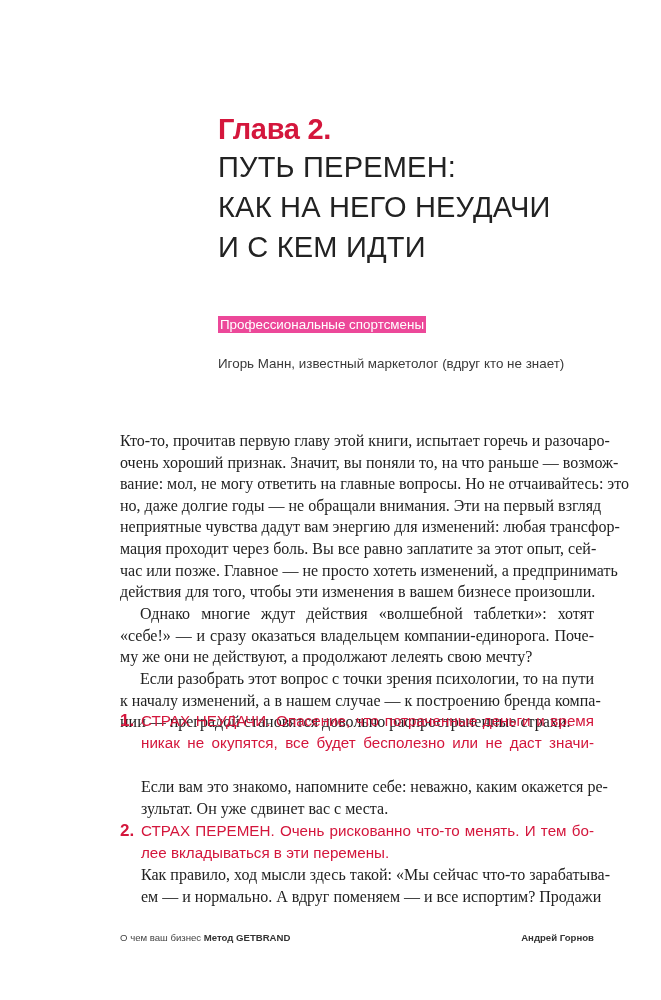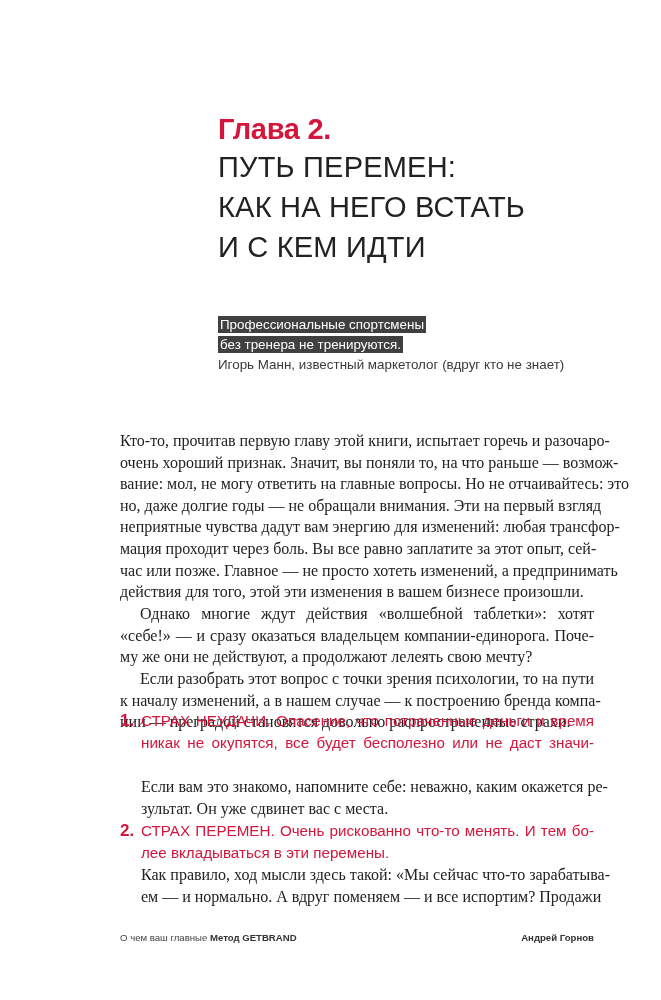--- a/index.html
+++ b/index.html
@@ -5,21 +5,21 @@
     html, body { margin: 0; padding: 0; background: #ffffff; }
     body { width: 661px; height: 1000px; position: relative; overflow: hidden; }
     .page { position: absolute; left: 8px; top: 0; width: 661px; height: 824px; background: #fff; }
 
     .chapter { position: absolute; left: 210px; top: 111px; }
     .chapter-num { font-family: "Liberation Sans", sans-serif; font-weight: bold; font-size: 29px; color: #d4163c; line-height: 36px; letter-spacing: -0.3px; }
     .chapter-title { font-family: "Liberation Sans", sans-serif; font-size: 29px; color: #222; line-height: 40px; letter-spacing: 0.2px; }
     .chapter-title div { white-space: nowrap; }
 
     .epigraph { position: absolute; left: 210px; top: 315px; font-family: "Liberation Sans", sans-serif; font-size: 13.4px; line-height: 19px; }
-    .epigraph .hl { display: inline-block; background: #404040; color: #fff; padding: 0 2px; line-height: 17px; margin-bottom: 2px; }
+    .epigraph .hl { display: inline-block; background: #ec4899; color: #fff; padding: 0 2px; line-height: 17px; margin-bottom: 2px; }
     .epigraph .author { color: #3a3a3a; }
 
     .body-text { position: absolute; left: 112px; width: 474px; font-family: "Liberation Serif", serif; font-size: 16px; line-height: 21.6px; color: #222; }
     .body-text .line { white-space: nowrap; text-align: justify; text-align-last: justify; display: block; }
     .body-text .line.last { text-align-last: left; }
     .body-text .indent { padding-left: 20px; }
 
     .list-item { position: absolute; left: 112px; width: 474px; }
     .list-item .num { position: absolute; left: 0; top: 0; font-family: "Liberation Sans", sans-serif; font-weight: bold; font-size: 17px; color: #d4163c; line-height: 22px; }
     .list-item .head { position: absolute; left: 21px; width: 453px; font-family: "Liberation Sans", sans-serif; font-size: 15.2px; line-height: 22px; color: #d4163c; }
@@ -36,40 +36,40 @@
   </style>
 </head>
 <body>
 
 <div class="page">
 
   <div class="chapter">
     <div class="chapter-num">Глава 2.</div>
     <div class="chapter-title">
       <div>ПУТЬ ПЕРЕМЕН:</div>
-      <div>КАК НА НЕГО ВСТАТЬ</div>
+      <div>КАК НА НЕГО НЕУДАЧИ</div>
       <div>И С КЕМ ИДТИ</div>
     </div>
   </div>
 
   <div class="epigraph">
     <span class="hl">Профессиональные спортсмены</span><br>
-    <span class="hl">без тренера не тренируются.</span><br>
+    <br>
     <span class="author">Игорь Манн, известный маркетолог (вдруг кто не знает)</span>
   </div>
 
   <div class="body-text" style="top:430px;">
     <span class="line">Кто-то, прочитав первую главу этой книги, испытает горечь и разочаро-</span>
     <span class="line">очень хороший признак. Значит, вы поняли то, на что раньше — возмож-</span>
     <span class="line">вание: мол, не могу ответить на главные вопросы. Но не отчаивайтесь: это</span>
     <span class="line">но, даже долгие годы — не обращали внимания. Эти на первый взгляд</span>
     <span class="line">неприятные чувства дадут вам энергию для изменений: любая трансфор-</span>
     <span class="line">мация проходит через боль. Вы все равно заплатите за этот опыт, сей-</span>
     <span class="line">час или позже. Главное — не просто хотеть изменений, а предпринимать</span>
-    <span class="line last">действия для того, этой эти изменения в вашем бизнесе произошли.</span>
+    <span class="line last">действия для того, чтобы эти изменения в вашем бизнесе произошли.</span>
   </div>
 
   <div class="body-text" style="top:603px;">
     <span class="line indent">Однако многие ждут действия «волшебной таблетки»: хотят</span>
     <span class="line">«себе!» — и сразу оказаться владельцем компании-единорога. Поче-</span>
     <span class="line last">му же они не действуют, а продолжают лелеять свою мечту?</span>
   </div>
 
   <div class="body-text" style="top:668px;">
     <span class="line indent">Если разобрать этот вопрос с точки зрения психологии, то на пути</span>
@@ -95,17 +95,17 @@
       <span class="line">СТРАХ ПЕРЕМЕН. Очень рискованно что-то менять. И тем бо-</span>
       <span class="line last">лее вкладываться в эти перемены.</span>
     </div>
     <div class="desc" style="top:44px;">
       <span class="line">Как правило, ход мысли здесь такой: «Мы сейчас что-то зарабатыва-</span>
       <span class="line">ем — и нормально. А вдруг поменяем — и все испортим? Продажи</span>
     </div>
   </div>
 
   <div class="footer">
-    <span class="left"><span>О чем ваш главные</span> <b>Метод GETBRAND</b></span>
+    <span class="left"><span>О чем ваш бизнес</span> <b>Метод GETBRAND</b></span>
     <span class="right">Андрей Горнов</span>
   </div>
 
 </div>
 
 </body></html>

